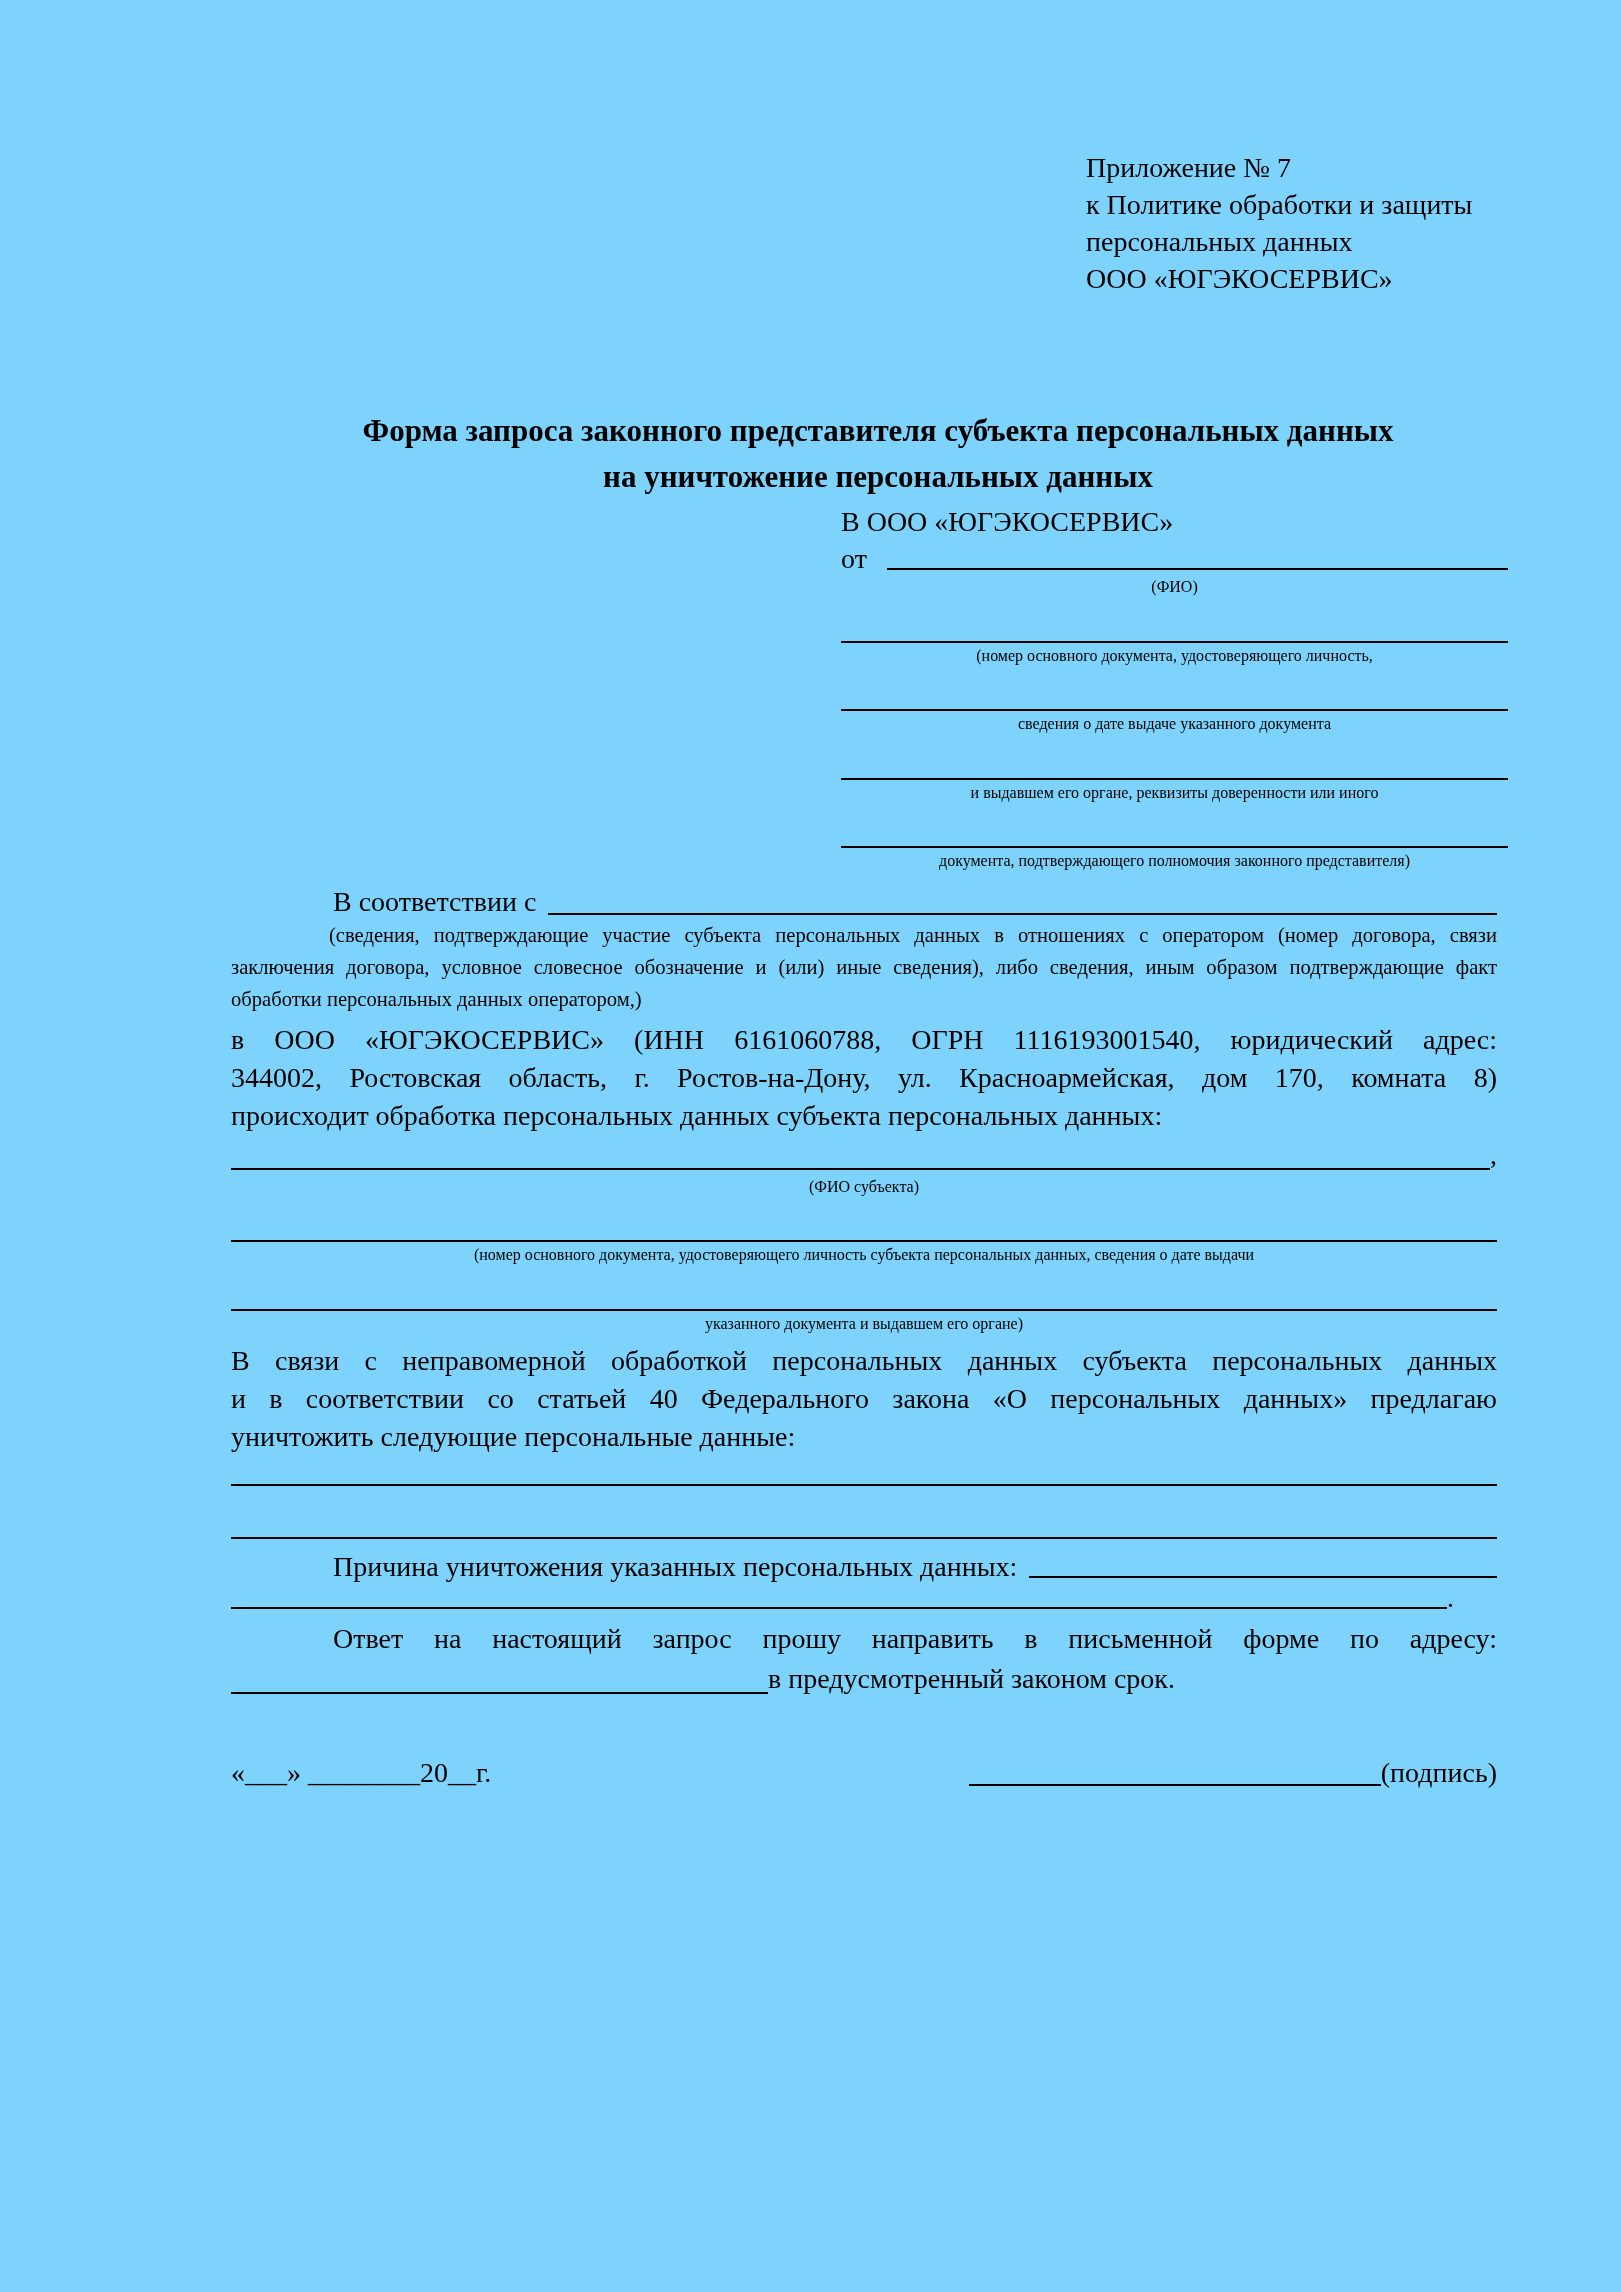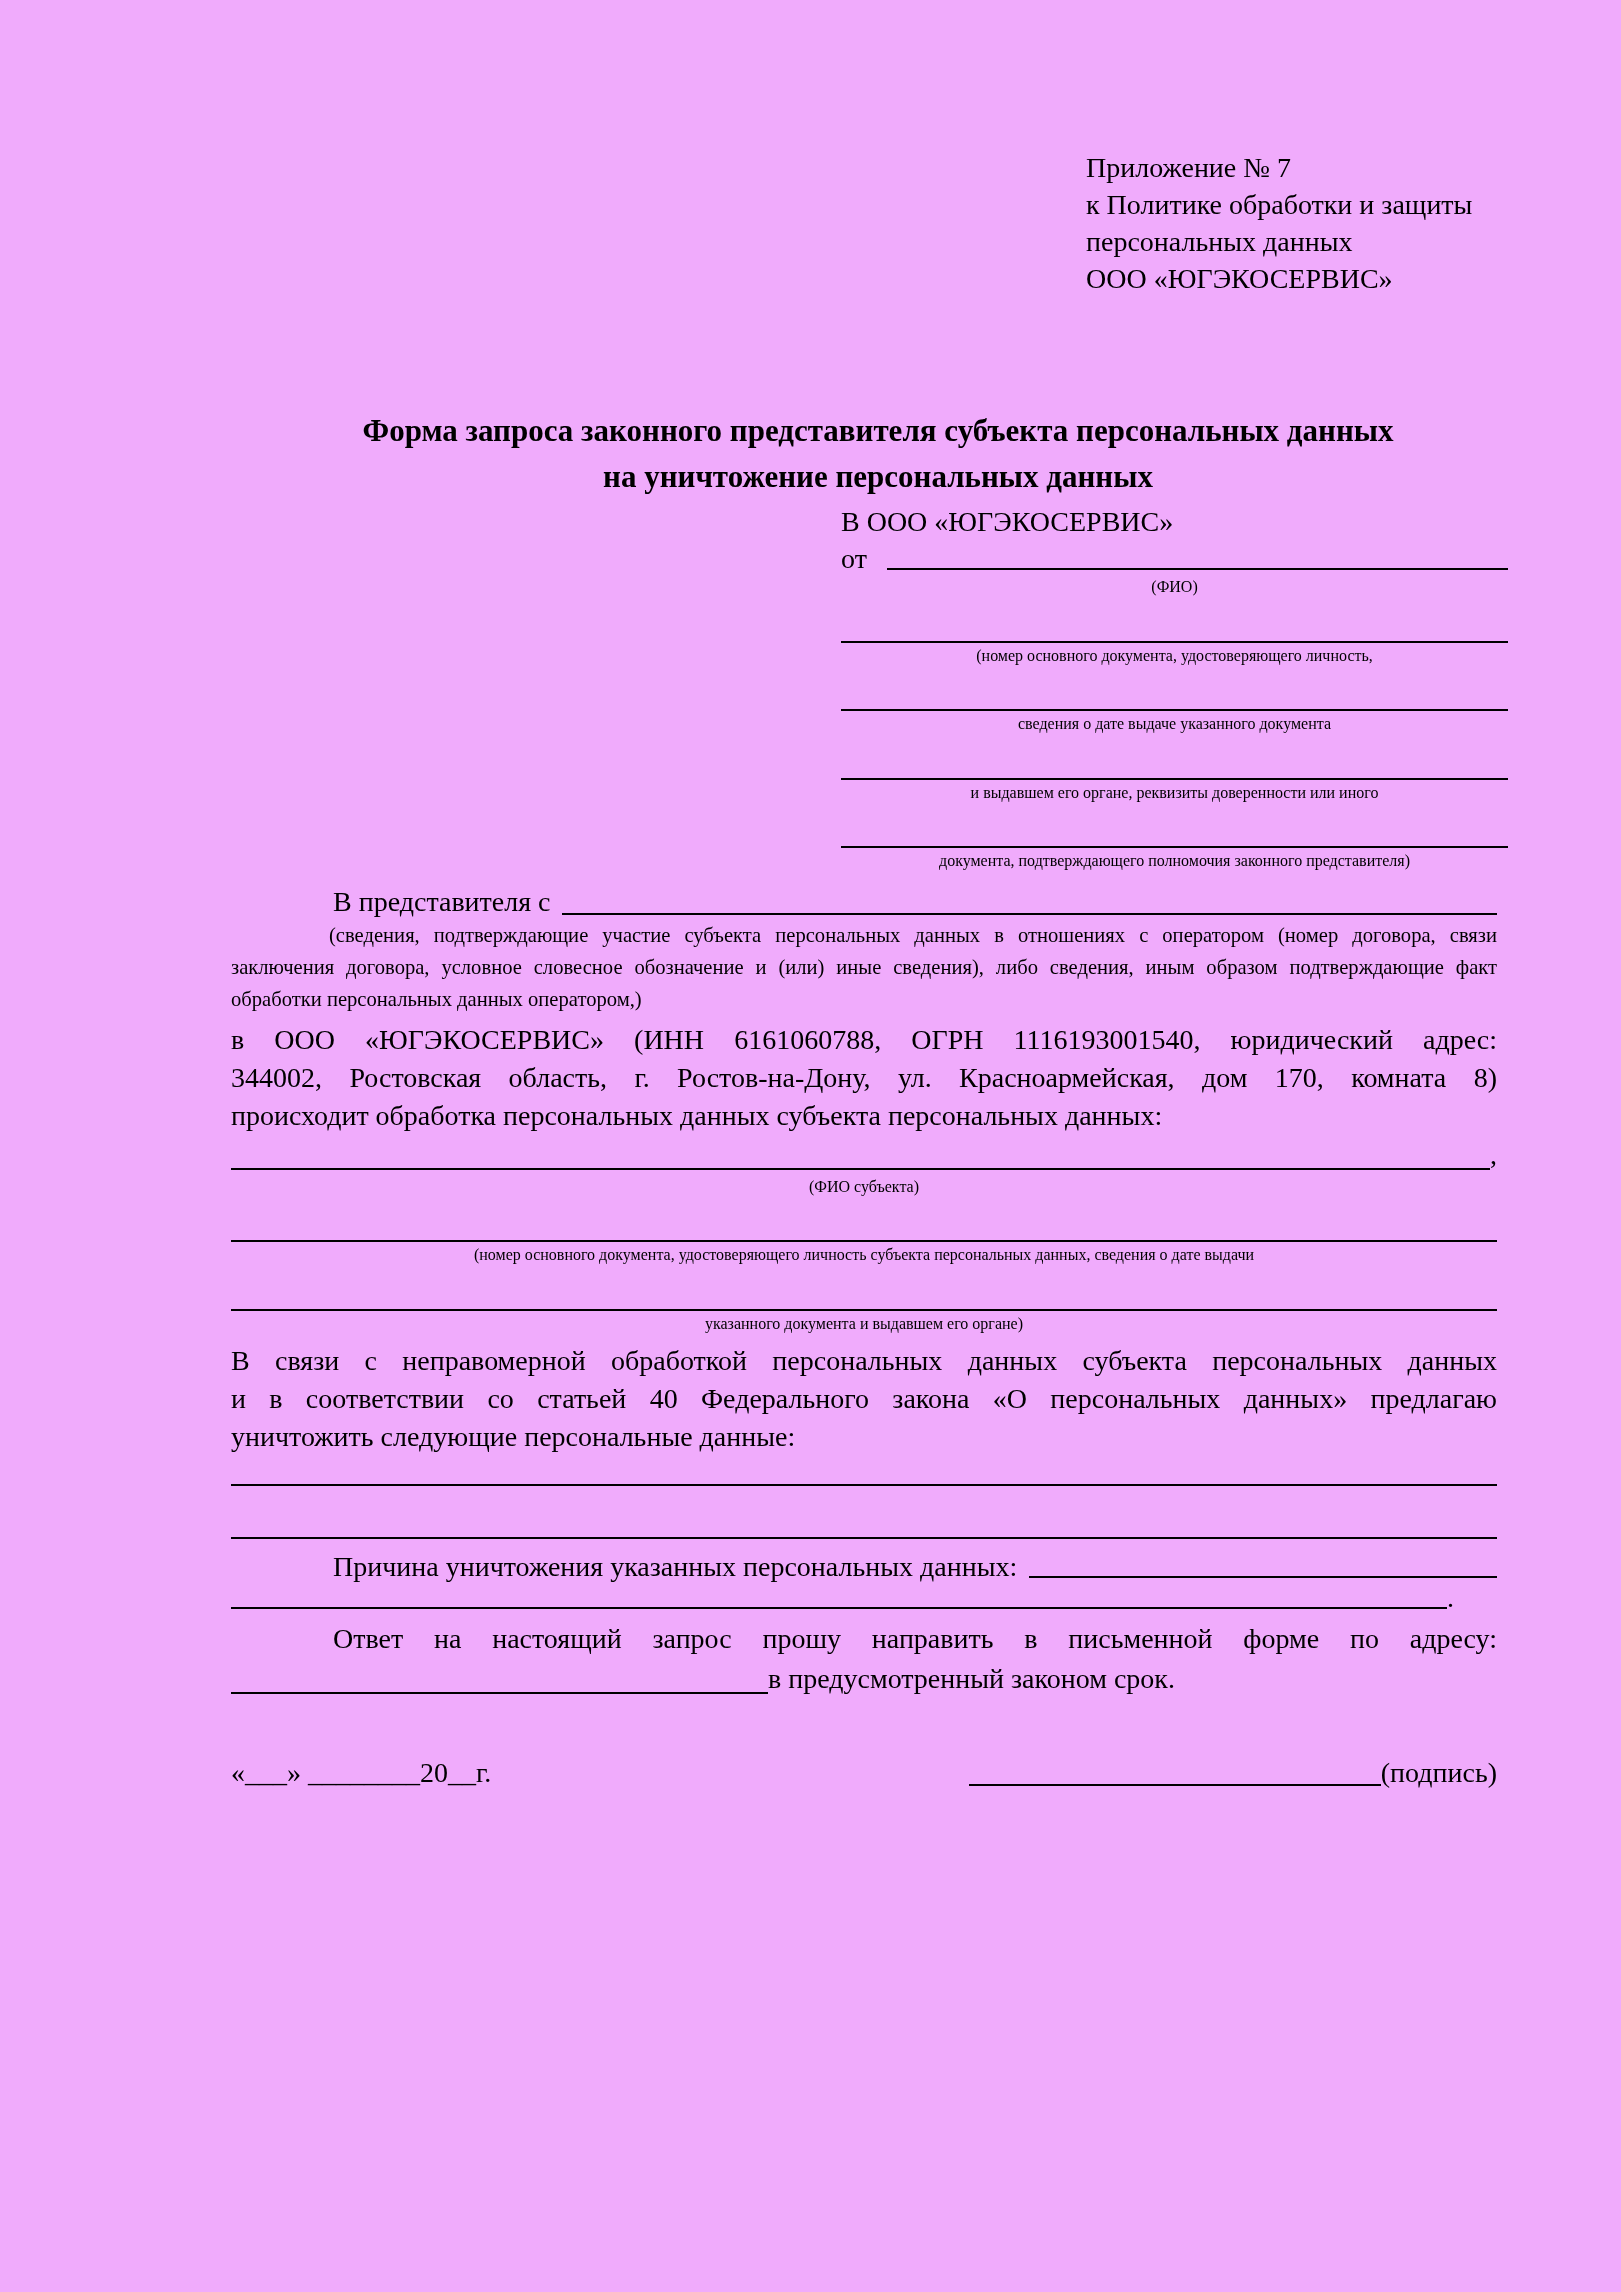--- a/index.html
+++ b/index.html
@@ -1,17 +1,17 @@
 <!DOCTYPE html>
 <html lang="ru"><head>
 <meta charset="utf-8">
 <style>
   html,body{margin:0;padding:0;background:#7a7a7a;}
   .page{
-    width:1621px;height:2293px;background:#f0abfc;position:relative;
+    width:1621px;height:2293px;background:#7dd3fc;position:relative;
     margin:0 auto;color:#000;
     font-family:"Liberation Serif","DejaVu Serif",serif;
     font-size:28px;
   }
   
   .hdr{position:absolute;left:1086px;top:149px;line-height:37px;}
   
   .title{position:absolute;left:243px;top:408px;width:1270px;text-align:center;
          font-weight:bold;font-size:31px;line-height:46px;}
   
@@ -80,21 +80,21 @@
 
     <div class="blank"></div>
     <div class="fcap">и выдавшем его органе, реквизиты доверенности или иного</div>
 
     <div class="blank"></div>
     <div class="fcap">документа, подтверждающего полномочия законного представителя)</div>
   </div>
 
   <div class="main">
     <div class="row acc">
-      <span class="lbl">В представителя с</span>
+      <span class="lbl">В соответствии с</span>
       <div class="fill"></div>
     </div>
 
     <div class="note jline ind100">(сведения, подтверждающие участие субъекта персональных данных в отношениях с оператором (номер договора, связи</div>
     <div class="note jline">заключения договора, условное словесное обозначение и (или) иные сведения), либо сведения, иным образом подтверждающие факт</div>
     <div class="note">обработки персональных данных оператором,)</div>
 
     <div class="par jline mt6">в ООО «ЮГЭКОСЕРВИС» (ИНН 6161060788, ОГРН 1116193001540, юридический адрес:</div>
     <div class="par jline">344002, Ростовская область, г. Ростов-на-Дону, ул. Красноармейская, дом 170, комната 8)</div>
     <div class="par">происходит обработка персональных данных субъекта персональных данных:</div>

